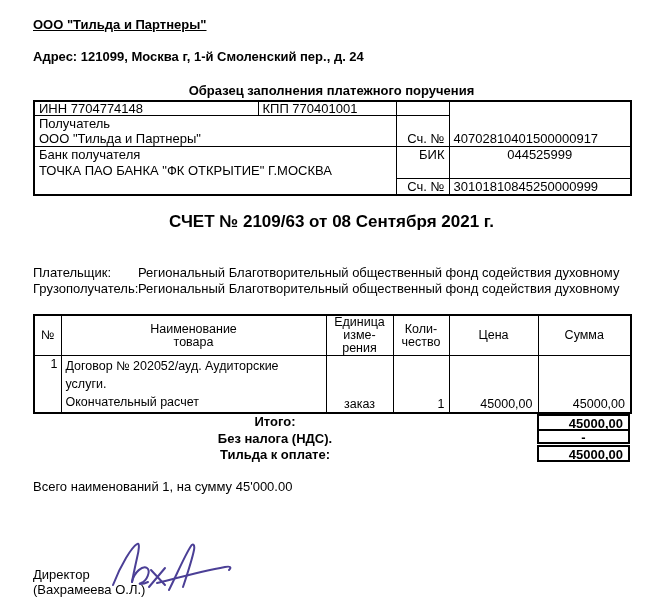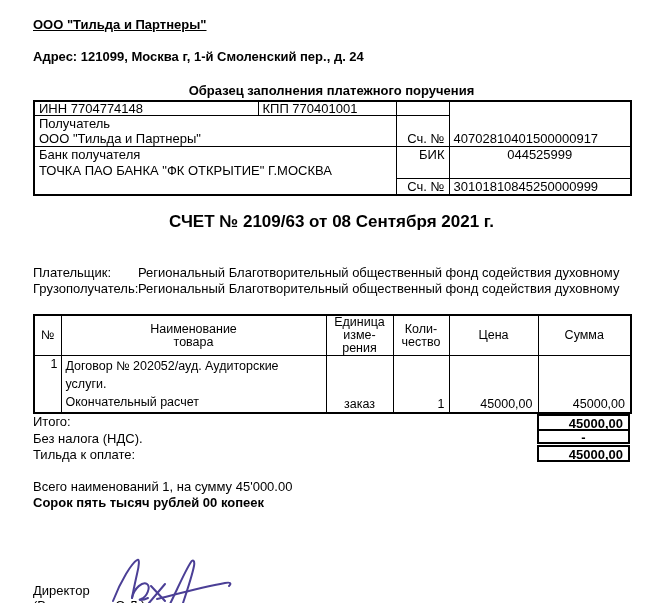--- a/index.html
+++ b/index.html
@@ -36,21 +36,21 @@
   table.items th { height:40px; text-align:center; vertical-align:middle; white-space:pre-line; line-height:13px; padding:0 1px; }
   table.items td { height:45px; }
   td.cell-num { text-align:right; vertical-align:top; padding:1px 3px 0 1px; }
   td.cell-name { vertical-align:top; white-space:pre-line; line-height:18px; padding:1px 4px; }
   td.cell-unit { vertical-align:bottom; text-align:center; padding-bottom:1px; }
   td.cell-qty { vertical-align:bottom; text-align:right; padding:0 4px 1px 0; }
   td.cell-money { vertical-align:bottom; text-align:right; padding:0 5px 1px 0; }
 
   .totals { width:597px; }
   .total-row { display:flex; align-items:stretch; }
-  .total-label { width:504px; text-align:left; font-weight:normal; padding-right:20px; line-height:16px; }
+  .total-label { width:504px; text-align:center; font-weight:bold; padding-right:20px; line-height:16px; }
   .total-box { width:93px; border:2px solid #000; text-align:right; font-weight:bold; padding:0 5px; line-height:13px; height:17px; }
   .total-box.dash { text-align:center; }
   .total-row + .total-row .total-box { margin-top:-2px; }
 
   .items-summary { margin-top:16px; line-height:16px; }
   .amount-words { font-weight:bold; line-height:16px; }
 
   .director-row { position:relative; margin-top:72px; display:flex;flex-direction:column; }
   .director-label { width:215px; flex:none; }
   .signature { position:absolute; left:72px; top:-28px; width:140px; height:52px; }
@@ -157,21 +157,20 @@
       <span class="total-label">Без налога (НДС).</span>
       <span class="total-box dash" style="height:15px;">-</span>
     </div>
     <div class="total-row">
       <span class="total-label">Тильда к оплате:</span>
       <span class="total-box" style="line-height:15px;">45000,00</span>
     </div>
   </div>
 
   <div class="items-summary">Всего наименований 1, на сумму 45'000.00</div>
-  <div class="amount-words">Сорок пять тысяч рублей 00 копеек</div>
 
   <div class="director-row">
     <span class="director-label">Директор</span>
     <svg class="signature" viewBox="0 0 140 52" aria-hidden="true">
       <path d="M8,46 C16,25 27,8 32,5 C35,3 34,11 32,19 C30,28 28,37 27,43" stroke="#4b3f96"></path>
       <path d="M27,43 C29,33 38,26 42,29 C46,32 42,42 36,44 C32,45 37,46 43,43" stroke="#4b3f96"></path>
       <path d="M46,31 L60,46 M60,29 L44,48" stroke="#4b3f96"></path>
       <path d="M64,51 C72,35 80,16 86,7 C88,4 90,6 89,11 C87,21 82,36 78,48" stroke="#4b3f96"></path>
       <path d="M52,44 C72,39 98,32 120,28 C125,27 127,28 124,31" stroke="#4b3f96"></path>
     </svg>

